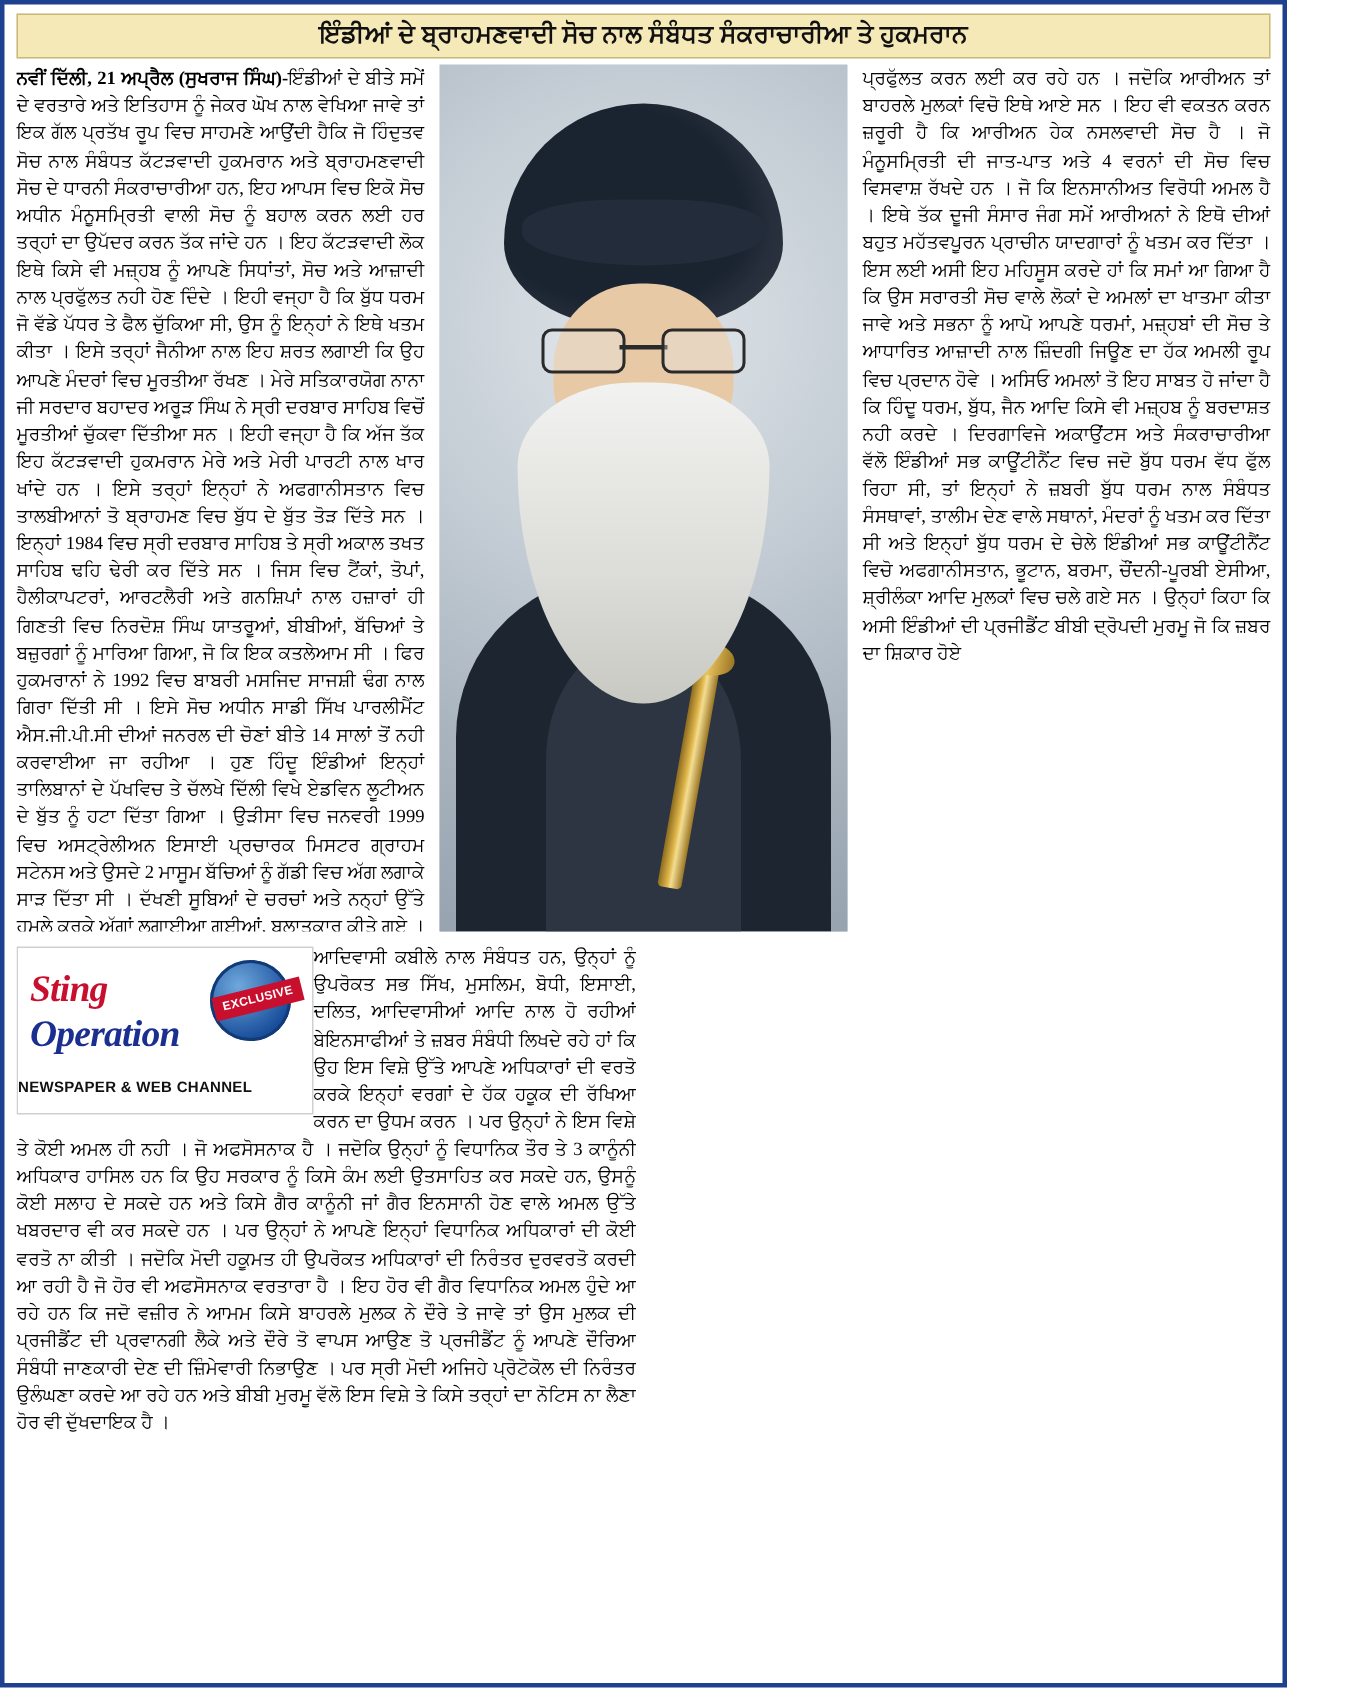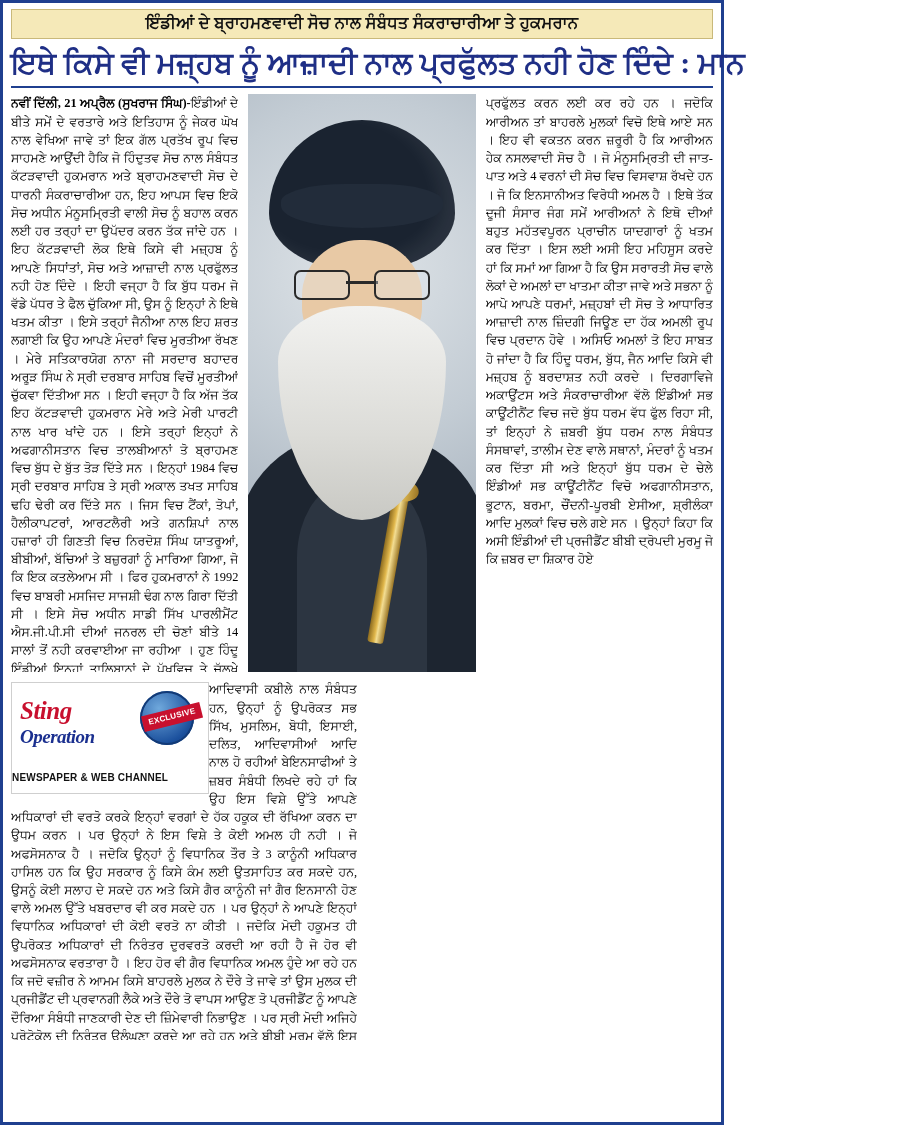--- a/index.html
+++ b/index.html
@@ -5,21 +5,21 @@
   html,body{margin:0;padding:0;}
   body{
     width:906px;height:1125px;
     background:#ffffff;
     font-family:"Liberation Sans", sans-serif;
     color:#000;
     overflow:hidden;
   }
   .page{
     position:relative;
-    width:724px;height:1125px;
+    width:858px;height:1125px;
     box-sizing:border-box;
     border:3px solid #1f3f8f;
     background:#fff;
     padding:6px 8px 6px 8px;
   }
   
   .kicker{
     background:#f5e9b8;
     border:1px solid #c9b97a;
     text-align:center;
@@ -150,21 +150,21 @@
     overflow:hidden;
   }
   .logo-sting{
     position:absolute;left:8px;top:10px;
     font-family:"Liberation Serif", serif;font-weight:bold;font-style:italic;
     font-size:25px;color:#c8102e;letter-spacing:-.5px;
   }
   .logo-op{
     position:absolute;left:8px;top:40px;
     font-family:"Liberation Serif", serif;font-weight:bold;font-style:italic;
-    font-size:19px;color:#1a2f8f;letter-spacing:-.5px;
+    font-size:25px;color:#1a2f8f;letter-spacing:-.5px;
   }
   .logo-globe{
     position:absolute;right:14px;top:8px;width:54px;height:54px;border-radius:50%;
     background:radial-gradient(circle at 35% 32%, #6fa8dc, #1a4f9c 70%, #123a77);
     box-shadow:0 0 0 2px #123a77 inset;
   }
   .logo-globe:after{
     content:"";position:absolute;left:4px;top:25px;width:46px;height:4px;background:rgba(255,255,255,.55);
   }
   .logo-ribbon{
@@ -181,23 +181,20 @@
 </style>
 </head>
 <body>
 
 <div class="page">
 
   <div class="kicker">
     <span>ਇੰਡੀਆਂ ਦੇ ਬ੍ਰਾਹਮਣਵਾਦੀ ਸੋਚ ਨਾਲ ਸੰਬੰਧਤ ਸੰਕਰਾਚਾਰੀਆ ਤੇ ਹੁਕਮਰਾਨ</span>
   </div>
 
-  <div class="headline">
-    <span>ਇਥੇ ਕਿਸੇ ਵੀ ਮਜ਼੍ਹਬ ਨੂੰ ਆਜ਼ਾਦੀ ਨਾਲ ਪ੍ਰਫੁੱਲਤ ਨਹੀ ਹੋਣ ਦਿੰਦੇ : ਮਾਨ</span>
-  </div>
 
   <div class="body-wrap">
 
     <div class="cols">
 
       <div class="col">
         <p><span class="dateline">ਨਵੀਂ ਦਿੱਲੀ, 21 ਅਪ੍ਰੈਲ (ਸੁਖਰਾਜ ਸਿੰਘ)-</span><span>ਇੰਡੀਆਂ ਦੇ ਬੀਤੇ ਸਮੇਂ ਦੇ ਵਰਤਾਰੇ ਅਤੇ ਇਤਿਹਾਸ ਨੂੰ ਜੇਕਰ ਘੋਖ ਨਾਲ ਵੇਖਿਆ ਜਾਵੇ ਤਾਂ ਇਕ ਗੱਲ ਪ੍ਰਤੱਖ ਰੂਪ ਵਿਚ ਸਾਹਮਣੇ ਆਉਂਦੀ ਹੈਕਿ ਜੋ ਹਿੰਦੁਤਵ ਸੋਚ ਨਾਲ ਸੰਬੰਧਤ ਕੱਟੜਵਾਦੀ ਹੁਕਮਰਾਨ ਅਤੇ ਬ੍ਰਾਹਮਣਵਾਦੀ ਸੋਚ ਦੇ ਧਾਰਨੀ ਸੰਕਰਾਚਾਰੀਆ ਹਨ, ਇਹ ਆਪਸ ਵਿਚ ਇਕੋ ਸੋਚ ਅਧੀਨ ਮੰਨੂਸਮ੍ਰਿਤੀ ਵਾਲੀ ਸੋਚ ਨੂੰ ਬਹਾਲ ਕਰਨ ਲਈ ਹਰ ਤਰ੍ਹਾਂ ਦਾ ਉਪੱਦਰ ਕਰਨ ਤੱਕ ਜਾਂਦੇ ਹਨ । ਇਹ ਕੱਟੜਵਾਦੀ ਲੋਕ ਇਥੇ ਕਿਸੇ ਵੀ ਮਜ਼੍ਹਬ ਨੂੰ ਆਪਣੇ ਸਿਧਾਂਤਾਂ, ਸੋਚ ਅਤੇ ਆਜ਼ਾਦੀ ਨਾਲ ਪ੍ਰਫੁੱਲਤ ਨਹੀ ਹੋਣ ਦਿੰਦੇ । ਇਹੀ ਵਜ੍ਹਾ ਹੈ ਕਿ ਬੁੱਧ ਧਰਮ ਜੋ ਵੱਡੇ ਪੱਧਰ ਤੇ ਫੈਲ ਚੁੱਕਿਆ ਸੀ, ਉਸ ਨੂੰ ਇਨ੍ਹਾਂ ਨੇ ਇਥੇ ਖਤਮ ਕੀਤਾ । ਇਸੇ ਤਰ੍ਹਾਂ ਜੈਨੀਆ ਨਾਲ ਇਹ ਸ਼ਰਤ ਲਗਾਈ ਕਿ ਉਹ ਆਪਣੇ ਮੰਦਰਾਂ ਵਿਚ ਮੂਰਤੀਆ ਰੱਖਣ । ਮੇਰੇ ਸਤਿਕਾਰਯੋਗ ਨਾਨਾ ਜੀ ਸਰਦਾਰ ਬਹਾਦਰ ਅਰੂੜ ਸਿੰਘ ਨੇ ਸ੍ਰੀ ਦਰਬਾਰ ਸਾਹਿਬ ਵਿਚੋਂ ਮੂਰਤੀਆਂ ਚੁੱਕਵਾ ਦਿੱਤੀਆ ਸਨ । ਇਹੀ ਵਜ੍ਹਾ ਹੈ ਕਿ ਅੱਜ ਤੱਕ ਇਹ ਕੱਟੜਵਾਦੀ ਹੁਕਮਰਾਨ ਮੇਰੇ ਅਤੇ ਮੇਰੀ ਪਾਰਟੀ ਨਾਲ ਖਾਰ ਖਾਂਦੇ ਹਨ । ਇਸੇ ਤਰ੍ਹਾਂ ਇਨ੍ਹਾਂ ਨੇ ਅਫਗਾਨੀਸਤਾਨ ਵਿਚ ਤਾਲਬੀਆਨਾਂ ਤੋ ਬ੍ਰਾਹਮਣ ਵਿਚ ਬੁੱਧ ਦੇ ਬੁੱਤ ਤੋੜ ਦਿੱਤੇ ਸਨ । ਇਨ੍ਹਾਂ 1984 ਵਿਚ ਸ੍ਰੀ ਦਰਬਾਰ ਸਾਹਿਬ ਤੇ ਸ੍ਰੀ ਅਕਾਲ ਤਖਤ ਸਾਹਿਬ ਢਹਿ ਢੇਰੀ ਕਰ ਦਿੱਤੇ ਸਨ । ਜਿਸ ਵਿਚ ਟੈਂਕਾਂ, ਤੋਪਾਂ, ਹੈਲੀਕਾਪਟਰਾਂ, ਆਰਟਲੈਰੀ ਅਤੇ ਗਨਸ਼ਿਪਾਂ ਨਾਲ ਹਜ਼ਾਰਾਂ ਹੀ ਗਿਣਤੀ ਵਿਚ ਨਿਰਦੋਸ਼ ਸਿੰਘ ਯਾਤਰੂਆਂ, ਬੀਬੀਆਂ, ਬੱਚਿਆਂ ਤੇ ਬਜ਼ੁਰਗਾਂ ਨੂੰ ਮਾਰਿਆ ਗਿਆ, ਜੋ ਕਿ ਇਕ ਕਤਲੇਆਮ ਸੀ । ਫਿਰ ਹੁਕਮਰਾਨਾਂ ਨੇ 1992 ਵਿਚ ਬਾਬਰੀ ਮਸਜਿਦ ਸਾਜਸ਼ੀ ਢੰਗ ਨਾਲ ਗਿਰਾ ਦਿੱਤੀ ਸੀ । ਇਸੇ ਸੋਚ ਅਧੀਨ ਸਾਡੀ ਸਿੱਖ ਪਾਰਲੀਮੈਂਟ ਐਸ.ਜੀ.ਪੀ.ਸੀ ਦੀਆਂ ਜਨਰਲ ਦੀ ਚੋਣਾਂ ਬੀਤੇ 14 ਸਾਲਾਂ ਤੋਂ ਨਹੀ ਕਰਵਾਈਆ ਜਾ ਰਹੀਆ । ਹੁਣ ਹਿੰਦੂ ਇੰਡੀਆਂ ਇਨ੍ਹਾਂ ਤਾਲਿਬਾਨਾਂ ਦੇ ਪੱਖਵਿਚ ਤੇ ਚੱਲਖੇ ਦਿੱਲੀ ਵਿਖੇ ਏਡਵਿਨ ਲੂਟੀਅਨ ਦੇ ਬੁੱਤ ਨੂੰ ਹਟਾ ਦਿੱਤਾ ਗਿਆ । ਉੜੀਸਾ ਵਿਚ ਜਨਵਰੀ 1999 ਵਿਚ ਅਸਟ੍ਰੇਲੀਅਨ ਇਸਾਈ ਪ੍ਰਚਾਰਕ ਮਿਸਟਰ ਗ੍ਰਾਹਮ ਸਟੇਨਸ ਅਤੇ ਉਸਦੇ 2 ਮਾਸੂਮ ਬੱਚਿਆਂ ਨੂੰ ਗੱਡੀ ਵਿਚ ਅੱਗ ਲਗਾਕੇ ਸਾੜ ਦਿੱਤਾ ਸੀ । ਦੱਖਣੀ ਸੂਬਿਆਂ ਦੇ ਚਰਚਾਂ ਅਤੇ ਨਨ੍ਹਾਂ ਉੱਤੇ ਹਮਲੇ ਕਰਕੇ ਅੱਗਾਂ ਲਗਾਈਆ ਗਈਆਂ, ਬਲਾਤਕਾਰ ਕੀਤੇ ਗਏ । ਇਸੇ ਸੋਚ ਅਧੀਨ ਛੱਤੀਸਗੜ੍ਹ ਅਤੇ ਨਾਲ ਲੱਗਦੇ ਸੂਬਿਆ ਵਿਚ ਆਦਿਵਾਸੀਆ ਨੂੰ ਨਕਸਲਾਈਟ ਗਰਦਾਨਕੇ ਗੋਲੀਆਂ ਨਾਲ ਰੋਜਾਨਾ ਮੌਤ ਦੇ ਮੂੰਹ ਵਿਚ ਧਕੇਲਿਆ ਜਾ ਰਿਹਾ ਹੈ । ਇਹ ਵਿਚਾਰ ਸ. ਸਿਮਰਨਜੀਤ ਸਿੰਘ ਮਾਨ ਪ੍ਰਧਾਨ ਸ਼੍ਰੋਮਣੀ ਅਕਾਲੀ ਦਲ (ਅੰਮ੍ਰਿਤਸਰ) ਨੇ ਕੱਟੜਵਾਦੀ ਹਿੰਦੂਤਵ ਹੁਕਮਰਾਨਾਂ ਅਤੇ ਸੰਕਰਾਚਾਰੀਆ ਦੁਆਰਾ ਇੰਡੀਆਂ ਵਿਚ ਕਿਸੇ ਹੋਰ ਧਰਮ ਨੂੰ ਨਿਰਵੰਤਰ ਸਾਜਸ਼ੀ ਢੰਗਾਂ ਰਾਹੀ ਪ੍ਰਫੁੱਲਤ ਨਾ ਹੋਣ ਦੇਣ ਦੇ ਦੁੱਖਦਾਇਕ ਅਤੇ ਇਨਸਾਨੀਅਤ ਵਿਰੋਧੀ ਵਰਤਾਰੇ ਉੱਤੇ ਤਿੱਖਾ ਪ੍ਰਤੀਕਰਮ ਜ਼ਾਹਰ ਕਰਦੇ ਹੋਏ ਪ੍ਰਗਟ ਕੀਤੇ । ਉਨ੍ਹਾਂ ਕਿਹਾ ਕਿ ਇਹ ਹੁਕਮਰਾਨ ਅਜਿਹਾ ਆਪਣੇ ਆਰੀਅਨ ਮੰਨੂਸਮ੍ਰਿਤੀ ਵਾਲੀ ਸੋਚ ਨੂੰ</span></p>
       </div>
 
       <div class="photo-col">

